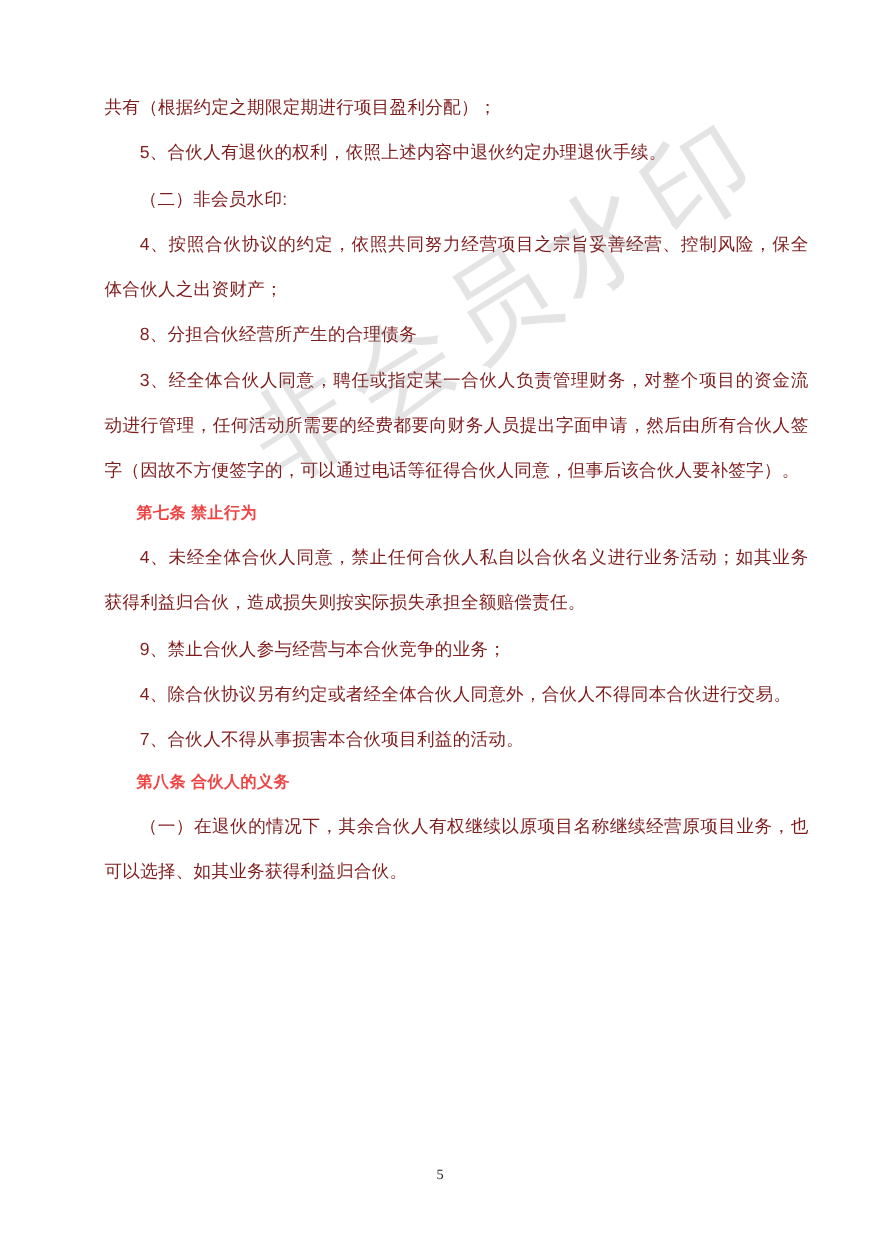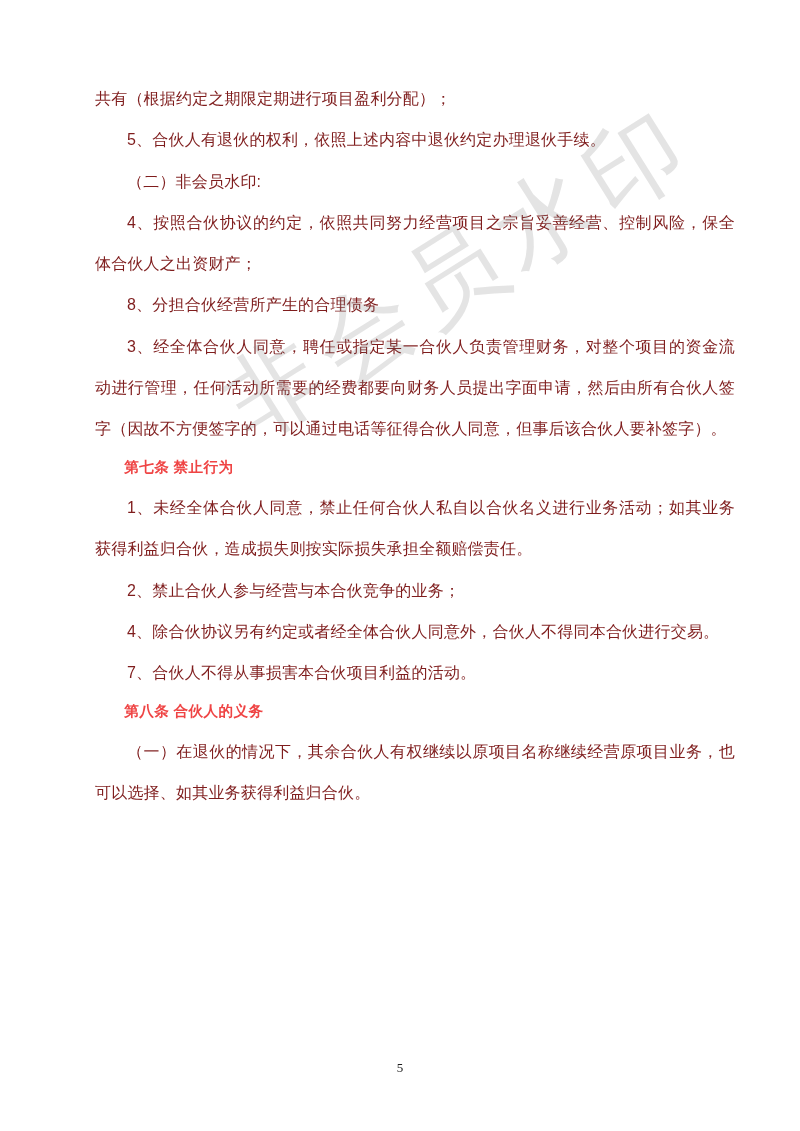--- a/index.html
+++ b/index.html
@@ -90,22 +90,22 @@
   </div>
 
   <div class="page-inner content" id="body-container">
       <p class="para">共有（根据约定之期限定期进行项目盈利分配）；</p>
       <p class="para indent">5、合伙人有退伙的权利，依照上述内容中退伙约定办理退伙手续。</p>
       <p class="para indent">（二）非会员水印:</p>
       <p class="para indent">4、按照合伙协议的约定，依照共同努力经营项目之宗旨妥善经营、控制风险，保全体合伙人之出资财产；</p>
       <p class="para indent">8、分担合伙经营所产生的合理债务</p>
       <p class="para indent">3、经全体合伙人同意，聘任或指定某一合伙人负责管理财务，对整个项目的资金流动进行管理，任何活动所需要的经费都要向财务人员提出字面申请，然后由所有合伙人签字（因故不方便签字的，可以通过电话等征得合伙人同意，但事后该合伙人要补签字）。</p>
       <p class="heading">第七条  禁止行为</p>
-      <p class="para indent">1、未经全体合伙人同意，禁止任何合伙人私自以合伙名义进行业务活动；如其业务获得利益归合伙，造成损失则按实际损失承担全额赔偿责任。</p>
-      <p class="para indent">2、禁止合伙人参与经营与本合伙竞争的业务；</p>
+      <p class="para indent">4、未经全体合伙人同意，禁止任何合伙人私自以合伙名义进行业务活动；如其业务获得利益归合伙，造成损失则按实际损失承担全额赔偿责任。</p>
+      <p class="para indent">9、禁止合伙人参与经营与本合伙竞争的业务；</p>
       <p class="para indent">4、除合伙协议另有约定或者经全体合伙人同意外，合伙人不得同本合伙进行交易。</p>
       <p class="para indent">7、合伙人不得从事损害本合伙项目利益的活动。</p>
       <p class="heading">第八条  合伙人的义务</p>
       <p class="para indent">（一）在退伙的情况下，其余合伙人有权继续以原项目名称继续经营原项目业务，也可以选择、如其业务获得利益归合伙。</p>
     </div>
 
   <div class="page-number">5</div>
 </div>
 
 </body></html>

